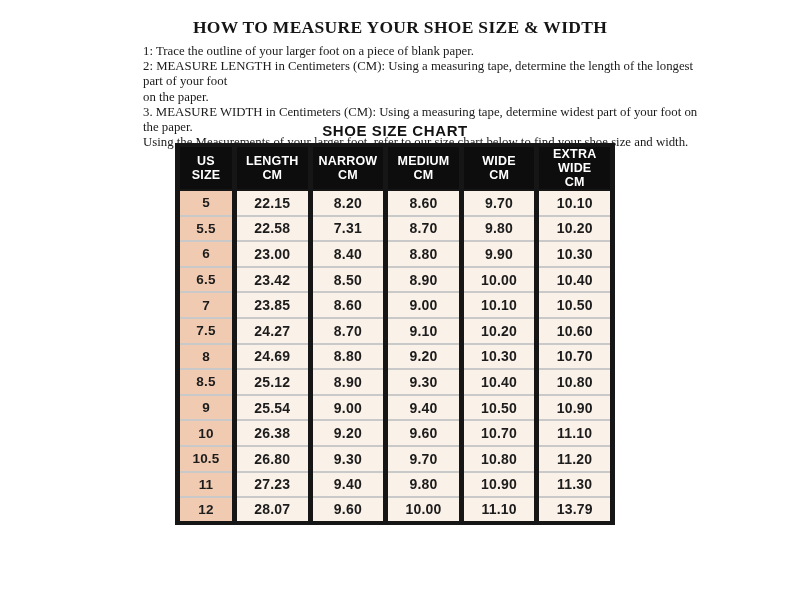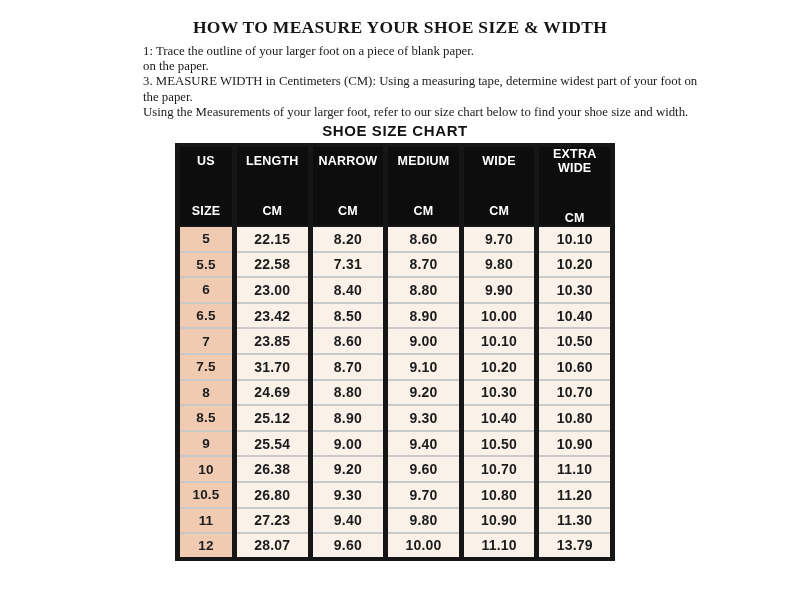--- a/index.html
+++ b/index.html
@@ -66,21 +66,21 @@
     background: #0d0d0d;
     color: #ffffff;
     font-size: 12.5px;
     font-weight: bold;
     line-height: 14px;
     height: 40px;
     letter-spacing: 0.2px;
     border-bottom: 2px solid #161616;
   }
   table.size-chart thead th .th-top { display: block; }
-  table.size-chart thead th .th-bottom { display: block; margin-top: 36px; }
+  table.size-chart thead th .th-bottom { display: block; }
   table.size-chart tbody td {
     height: 25.6px;
     background: #faf1e8;
     color: #1c1c1c;
     font-size: 14px;
     font-weight: bold;
     border-top: 2px solid #c9c9c9;
     letter-spacing: 0.2px;
   }
   table.size-chart tbody td:first-child {
@@ -90,20 +90,21 @@
 </style>
 </head>
 <body>
 
 <div class="canvas">
 
   <div class="page-title">HOW TO MEASURE YOUR SHOE SIZE &amp; WIDTH</div>
 
   <div class="instructions">
     <div>1: Trace the outline of your larger foot on a piece of blank paper.</div>
+    <div>2: MEASURE LENGTH in Centimeters (CM): Using a measuring tape, determine the length of the longest part of your foot</div>
     <div>on the paper.</div>
     <div>3. MEASURE WIDTH in Centimeters (CM): Using a measuring tape, determine widest part of your foot on the paper.</div>
     <div>Using the Measurements of your larger foot, refer to our size chart below to find your shoe size and width.</div>
   </div>
 
   <div class="chart-col">
     <div class="chart-heading">SHOE SIZE CHART</div>
 
     <table class="size-chart">
       <colgroup>
@@ -178,21 +179,21 @@
           <tr>
             <td>7</td>
             <td>23.85</td>
             <td>8.60</td>
             <td>9.00</td>
             <td>10.10</td>
             <td>10.50</td>
           </tr>
           <tr>
             <td>7.5</td>
-            <td>31.70</td>
+            <td>24.27</td>
             <td>8.70</td>
             <td>9.10</td>
             <td>10.20</td>
             <td>10.60</td>
           </tr>
           <tr>
             <td>8</td>
             <td>24.69</td>
             <td>8.80</td>
             <td>9.20</td>

